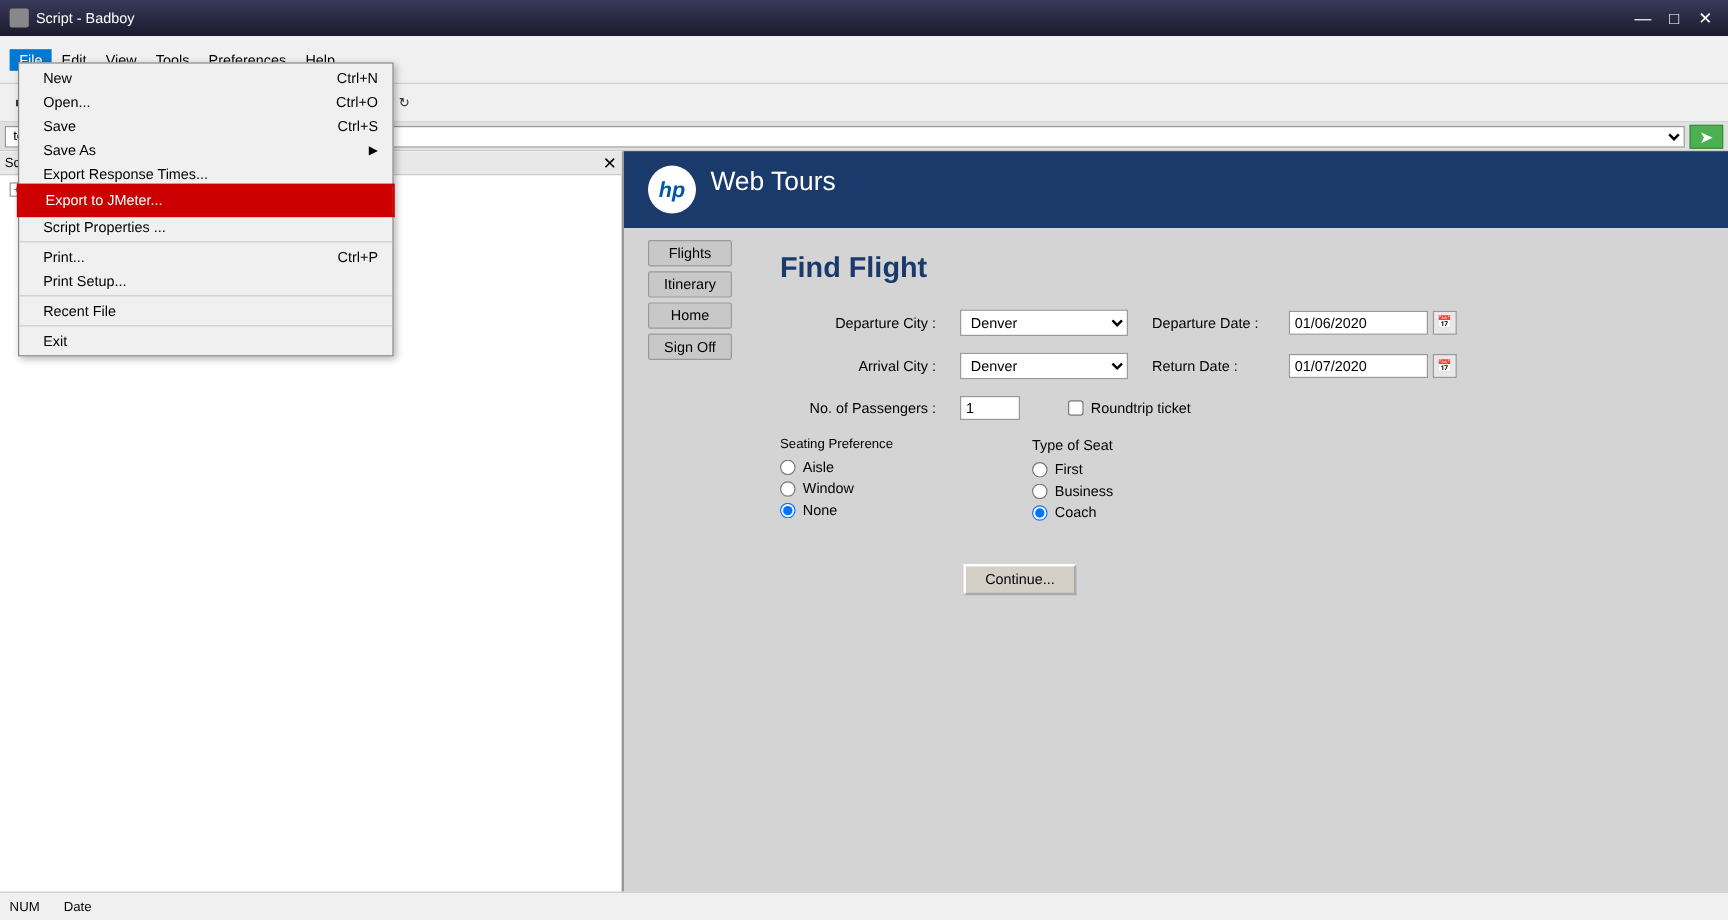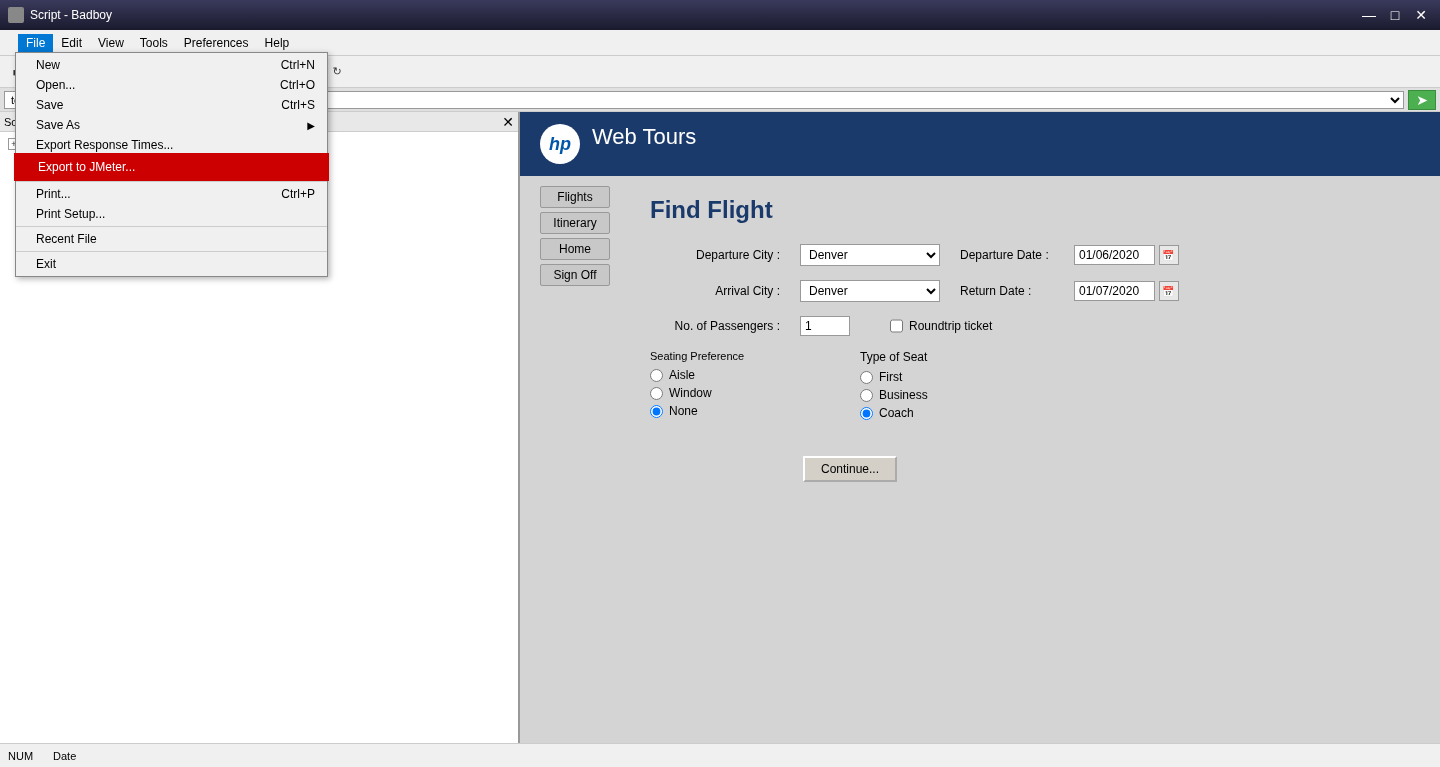--- a/index.html
+++ b/index.html
@@ -17,24 +17,24 @@
       background: linear-gradient(to bottom, #3a3a5c, #1a1a2e);
     }
     .title-bar-left { display: flex; align-items: center; gap: 6px; font-size: 12px; }
     .title-bar-icon { width: 16px; height: 16px; background: #888; border-radius: 2px; }
     .title-bar-controls { display: flex; gap: 4px; }
     .title-bar-controls span { width: 22px; height: 22px; display: flex; align-items: center; justify-content: center; color: white; cursor: pointer; font-size: 14px; }
 
     
     .menu-bar {
       background: #f0f0f0;
-      height: 26px;
-      display: flex;
-      align-items: center;
-      padding: 0 18px;
+      height: 40px;
+      display: flex;
+      align-items: center;
+      padding: 0 8px;
       border-bottom: 1px solid #ccc;
     }
     .menu-item {
       padding: 2px 8px;
       cursor: pointer;
       font-size: 12px;
       position: relative;
     }
     .menu-item.active { background: #0078d4; color: white; }
 
@@ -164,21 +164,21 @@
       font-size: 12px;
       border: 1px solid #999;
       background: white;
       min-width: 140px;
     }
     .form-input {
       padding: 2px 4px;
       font-size: 12px;
       border: 1px solid #999;
       background: white;
-      width: 81px;
+      width: 116px;
     }
     .date-group {
       display: flex;
       align-items: center;
       gap: 4px;
     }
     .date-label { font-size: 12px; min-width: 110px; }
     .cal-btn {
       width: 20px; height: 20px;
       border: 1px solid #999;
@@ -473,20 +473,23 @@
   <div class="menu-row">
     <span>Save As</span>
     <span class="arrow">▶</span>
   </div>
   <div class="menu-row">
     <span>Export Response Times...</span>
   </div>
   <div class="menu-row highlighted" style="outline: 2px solid #cc0000;">
     <span>Export to JMeter...</span>
   </div>
+  <div class="menu-row">
+    <span>Script Properties ...</span>
+  </div>
   <div class="menu-separator"></div>
   <div class="menu-row">
     <span>Print...</span>
     <span class="shortcut">Ctrl+P</span>
   </div>
   <div class="menu-row">
     <span>Print Setup...</span>
   </div>
   <div class="menu-separator"></div>
   <div class="menu-row">

